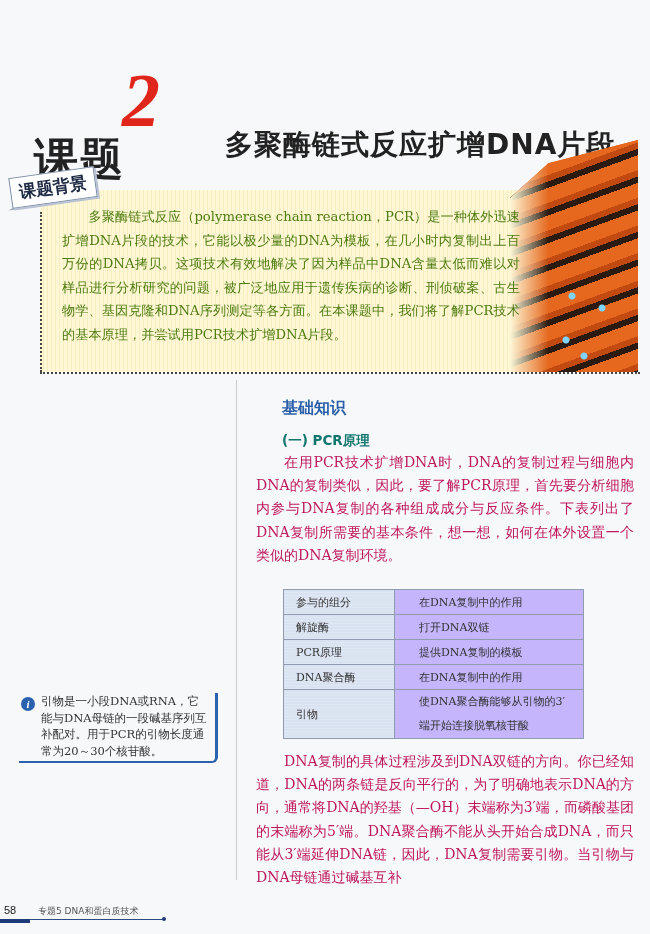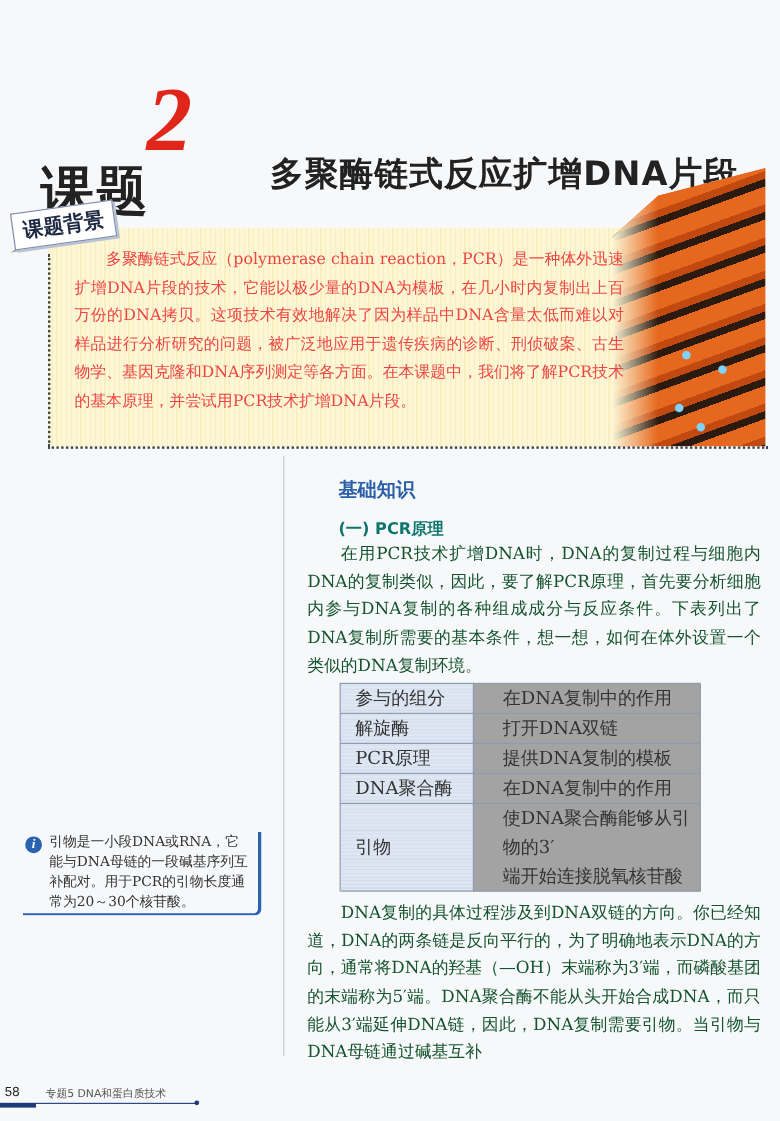--- a/index.html
+++ b/index.html
@@ -50,21 +50,21 @@
   #bg-tag {
     position: relative;
     background: #fff; border: 1px solid #7c8ca8;
     box-shadow: 2px 2px 0 #b9c3d4;
     padding: 3px 8px;
     font-family: "DejaVu Sans", "Liberation Sans", sans-serif;
     font-size: 17px; color: #1e2a44; font-weight: bold;
   }
   #bg-text {
     left: 62px; top: 205px; width: 458px;
-    font-size: 13.2px; line-height: 23.6px; color: #ef4444;
+    font-size: 13.2px; line-height: 23.6px; color: #4d7c0f;
     text-indent: 2em; text-align: justify;
   }
   #bg-image {
     left: 510px; top: 140px; width: 128px; height: 232px;
     background:
       linear-gradient(90deg, rgba(253,247,214,1) 0%, rgba(253,247,214,0) 30%),
       repeating-linear-gradient(160deg, #2a1a10 0px, #2a1a10 6px, #e6681e 6px, #e6681e 20px, #c24a10 20px, #c24a10 26px),
       #d8581a;
     clip-path: polygon(30% 10%, 100% 0, 100% 100%, 0 100%, 0 25%);
   }
@@ -84,39 +84,39 @@
     font-family: "DejaVu Sans", "Liberation Sans", sans-serif;
     font-weight: bold; font-size: 16px; color: #2a5fa8;
   }
   #sub-heading {
     left: 282px; top: 432px;
     font-family: "DejaVu Sans", "Liberation Sans", sans-serif;
     font-weight: bold; font-size: 13.5px; color: #0f766e;
   }
   .body-para {
     left: 256px; width: 378px;
-    font-size: 14px; line-height: 23.2px; color: #14532d;
+    font-size: 14px; line-height: 23.2px; color: #be185d;
     text-indent: 2em; text-align: justify;
   }
   #para-1 { top: 451px; }
   #para-2 { top: 750px; }
 
   
   #table-wrap { left: 283px; top: 569px; width: 301px; }
-  table { border-collapse: collapse; width: 100%; font-size: 15px; color: #333; }
+  table { border-collapse: collapse; width: 100%; font-size: 11px; color: #333; margin-top: 20px; }
   td {
     border-top: 1px solid #8e9bb0; border-bottom: 1px solid #8e9bb0;
     padding: 0 0 0 10px; height: 24px; vertical-align: middle;
   }
   td.c1 {
     width: 98px;
     background: repeating-linear-gradient(0deg, #dfe7f2 0px, #dfe7f2 2px, #d3dded 2px, #d3dded 3px);
     border-right: 1px solid #8e9bb0; padding-left: 12px;
   }
-  td.c2 { background: #a3a3a3; padding-left: 24px; }
+  td.c2 { background: #c4b5fd; padding-left: 24px; }
   table { border: 1px solid #8e9bb0; }
   td.c2.multi { line-height: 24px; }
 
   
   #note {
     left: 19px; top: 693px; width: 196px; height: 68px;
     border-right: 3px solid #2a62b0; border-bottom: 2px solid #2a62b0;
     border-bottom-right-radius: 6px;
   }
   #note-icon {

